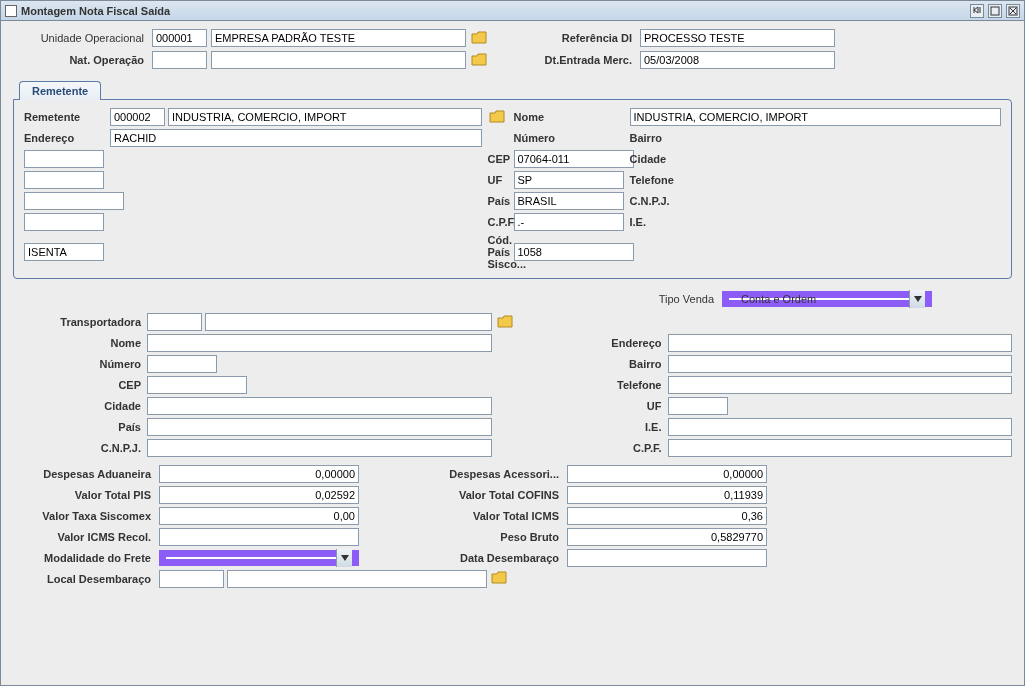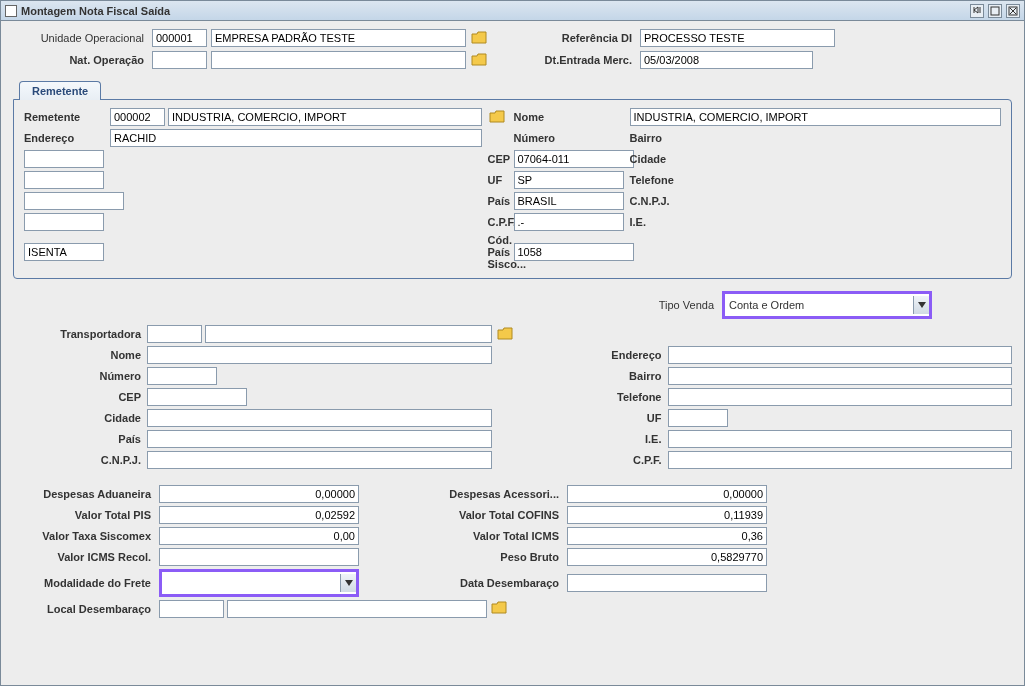--- a/index.html
+++ b/index.html
@@ -110,27 +110,27 @@
 .sel-row {
   display: flex;
   justify-content: flex-end;
   align-items: center;
   gap: 8px;
   margin: 12px 0 6px 0;
   padding-right: 80px;
 }
 .sel-label { font-weight: normal; }
 .select {
-  height: 28px;
-  border: 3px solid #8b5cf6;
+  height: 16px;
+  border: 7px solid #8b5cf6;
   background: #fff;
   display: flex;
   align-items: center;
   justify-content: space-between;
-  padding-left: 4px;
+  padding-left: 12px;
   cursor: pointer;
 }
 .select-arrow {
   width: 16px; height: 18px;
   background: linear-gradient(to bottom,#f0f4f8,#d0dae4);
   border-left: 1px solid #8a9bad;
   display: flex; align-items: center; justify-content: center;
 }
 .section-header {
   font-weight: bold;
@@ -214,21 +214,21 @@
       <div class="label-r" style="width:135px;font-weight:bold">Nat. Operação</div>
       <input class="input" style="width: 55px;">
       <input class="input" style="width: 255px;" value="">
       <span class="folder-icon">
         <svg class="folder-svg" viewBox="0 0 16 14">
             <path d="M1 3 L6 3 L7 1 L15 1 L15 12 L1 12 Z" fill="#f4c94a" stroke="#b08a20"></path>
           </svg>
       </span>
       <div style="width:40px"></div>
       <div class="label-r" style="width:100px;font-weight:bold">Dt.Entrada Merc.</div>
-      <input class="input" style="width: 173px;" value="05/03/2008">
+      <input class="input" style="width: 195px;" value="05/03/2008">
     </div>
 
     <div class="tab-container">
       <div class="tab-strip">
         <div class="tab">Remetente</div>
       </div>
       <div class="tab-panel">
         <div class="rem-grid">
           <div class="rem-label">Remetente</div>
           <div style="display:flex;gap:3px">
@@ -344,21 +344,21 @@
       <input class="input" value="" style="">
 
       <div class="trans-label">C.N.P.J.</div>
       <input class="input" value="" style="">
       <div></div>
         <div></div>
       <div class="trans-label">C.P.F.</div>
       <input class="input" value="" style="">
     </div>
 
-    <div style="margin-top:16px;display:grid;grid-template-columns:140px 200px 40px 150px 200px;gap:3px 6px;align-items:center">
+    <div style="margin-top:8px;display:grid;grid-template-columns:140px 200px 40px 150px 200px;gap:3px 6px;align-items:center">
       <div class="trans-label">Despesas Aduaneira</div>
       <input class="input num-input" value="0,00000" style="">
       <div></div>
       <div class="trans-label">Despesas Acessori...</div>
       <input class="input num-input" value="0,00000" style="">
 
       <div class="trans-label">Valor Total PIS</div>
       <input class="input num-input" value="0,02592" style="">
       <div></div>
       <div class="trans-label">Valor Total COFINS</div>

